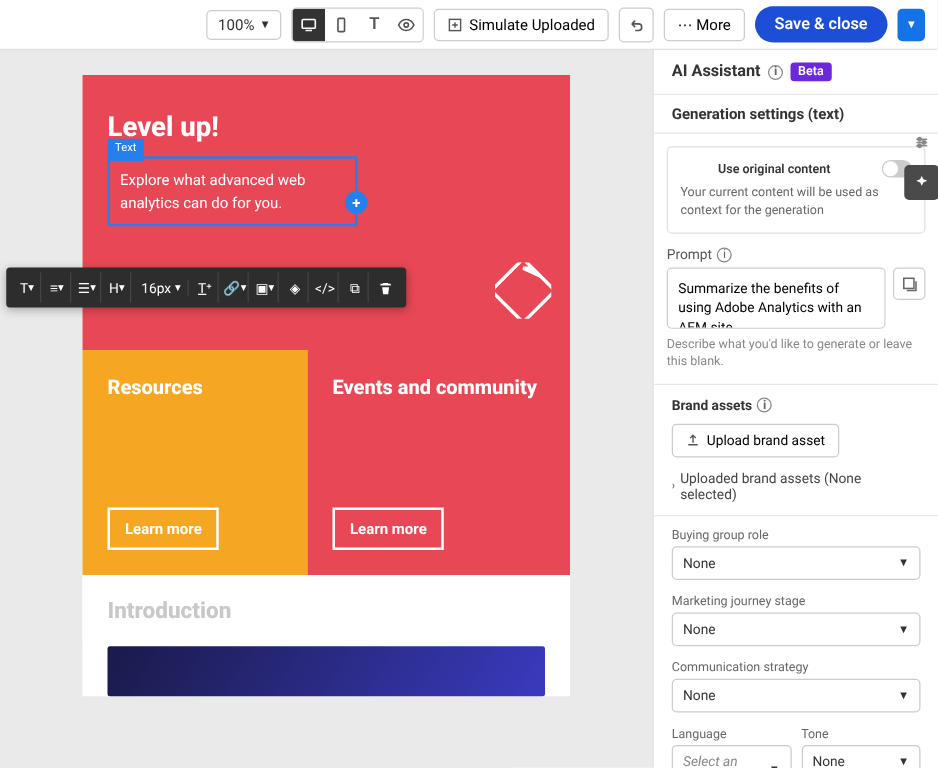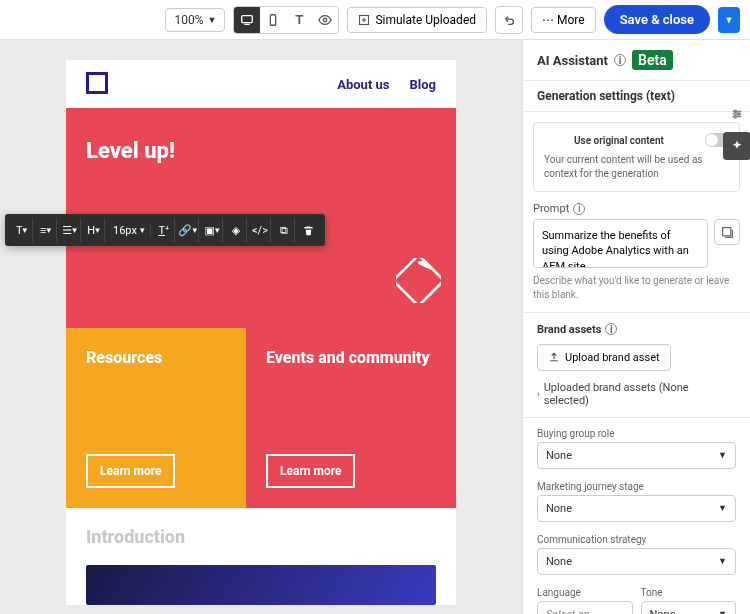--- a/index.html
+++ b/index.html
@@ -37,21 +37,21 @@
     .img-block { background: linear-gradient(120deg, #1a1a4a, #3a3abf); height: 40px; margin: 0 20px; border-radius: 2px; }
     .shape-icon { position: absolute; right: 15px; top: 150px; width: 45px; height: 45px; }
     
     .float-toolbar { position: absolute; top: 174px; left: 5px; background: #2d2d2d; color: #fff; display: flex; align-items: center; padding: 4px 6px; border-radius: 3px; gap: 2px; z-index: 10; box-shadow: 0 2px 8px rgba(0,0,0,0.3); }
     .ft-btn { width: 22px; height: 24px; display: flex; align-items: center; justify-content: center; color: #fff; font-size: 11px; border-right: 1px solid #444; padding: 0 3px; }
     .ft-btn:last-child { border-right: none; }
     .ft-font { padding: 0 6px; font-size: 11px; display:flex; align-items:center; gap:3px; border-right: 1px solid #444; }
     
     .panel { width: 228px; background: #fff; border-left: 1px solid #e0e0e0; display: flex; flex-direction: column; overflow-y: auto; font-size: 12px; position: relative; }
     .panel-head { padding: 10px 14px; border-bottom: 1px solid #e8e8e8; font-weight: 700; font-size: 13px; display: flex; align-items: center; gap: 6px; }
-    .beta-badge { background: #15803d; color: #fff; font-size: 14px; padding: 2px 6px; border-radius: 3px; font-weight: 600; }
+    .beta-badge { background: #6d28d9; color: #fff; font-size: 10px; padding: 2px 6px; border-radius: 3px; font-weight: 600; }
     .info-icon { font-size: 10px; border: 1px solid #888; border-radius: 50%; width: 12px; height: 12px; display: inline-flex; align-items: center; justify-content: center; color: #666; }
     .section-head { padding: 8px 14px; font-weight: 700; font-size: 12px; border-bottom: 1px solid #e8e8e8; }
     .card { margin: 10px; border: 1px solid #e0e0e0; border-radius: 4px; padding: 10px; }
     .card-row { display: flex; justify-content: space-between; align-items: center; }
     .card-title { font-weight: 600; font-size: 10px; margin-left: 30px; }
     .card-sub { font-size: 10px; color: #666; margin-top: 6px; line-height: 1.4; }
     .toggle { width: 24px; height: 14px; background: #ccc; border-radius: 7px; position: relative; }
     .toggle::after { content:''; position: absolute; left: 1px; top: 1px; width: 12px; height: 12px; background: #fff; border-radius: 50%; }
     .prompt-sec { padding: 0 10px 10px; }
     .prompt-label { font-size: 11px; color: #555; margin-bottom: 4px; display:flex; align-items:center; gap:4px; }
@@ -142,27 +142,27 @@
       <div class="ft-btn">&lt;/&gt;</div>
       <div class="ft-btn">⧉</div>
       <div class="ft-btn">
           <svg width="11" height="11" viewBox="0 0 16 16" fill="currentColor">
             <path d="M5 3V2h6v1h3v2H2V3h3zm-1 4h8l-1 8H5L4 7z"></path>
           </svg>
         </div>
     </div>
 
     <div class="page">
-      <div class="page-header">
-        <div class="logo"></div>
-        <a class="nav-link">About us</a>
-        <a class="nav-link">Blog</a>
-      </div>
       <div class="hero">
         <h1>Level up!</h1>
+        <div class="hero-text">
+          <div class="text-label">Text</div>
+          <span>Explore what advanced web analytics can do for you.</span>
+          <div class="add-circle">+</div>
+        </div>
         <svg class="shape-icon" viewBox="0 0 50 50" fill="none" stroke="#fff" stroke-width="3">
           <rect x="5" y="5" width="40" height="40" transform="rotate(45 25 25)"></rect>
           <path d="M25 5 L40 12 L33 5 Z" fill="#fff"></path>
         </svg>
       </div>
       <div class="cols">
         <div class="col-left">
           <div class="col-title">Resources</div>
           <div class="learn-btn">Learn more</div>
         </div>

